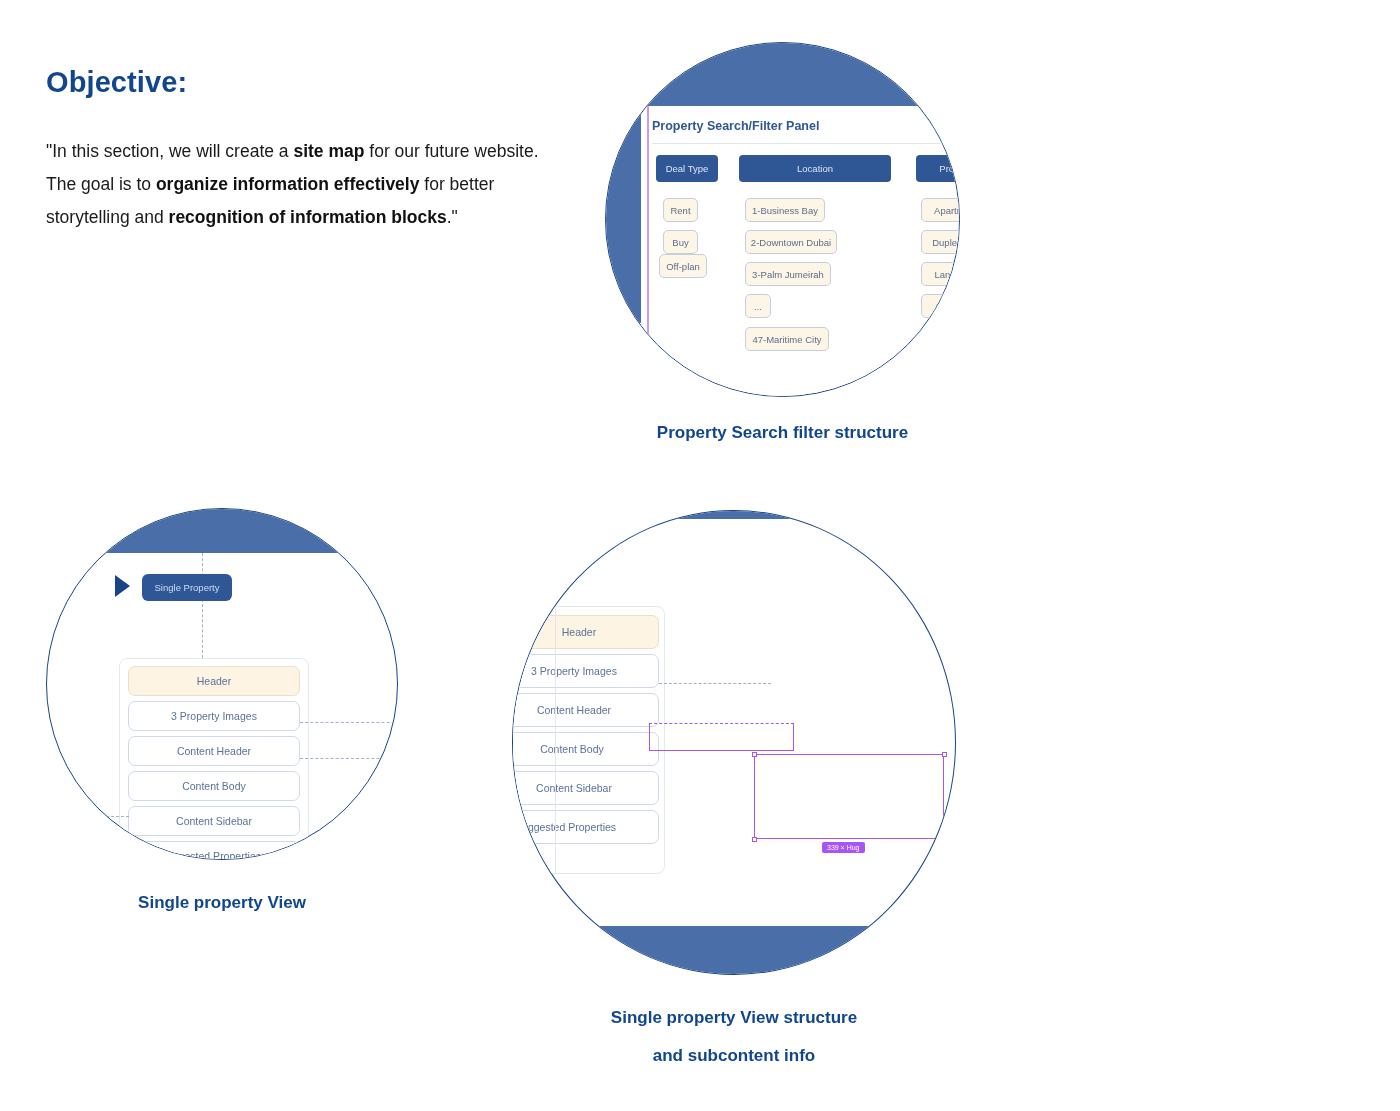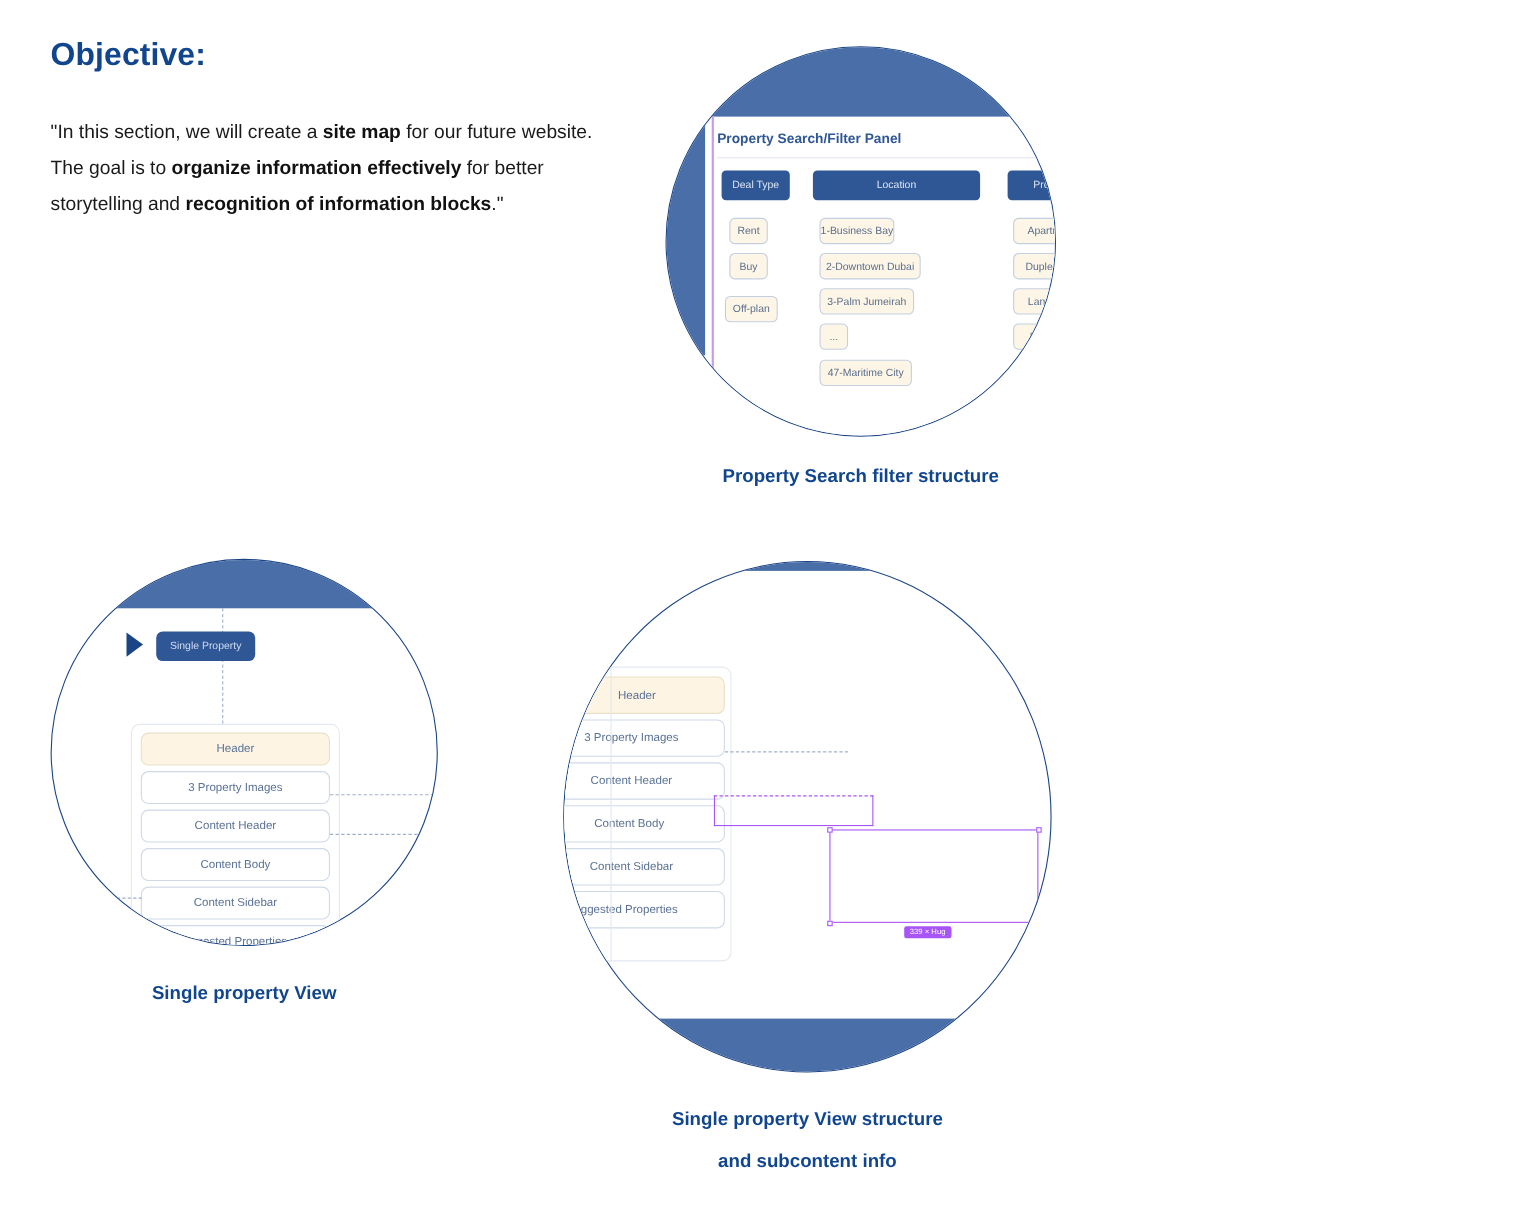--- a/index.html
+++ b/index.html
@@ -7,21 +7,21 @@
     width:1400px;height:1111px;
     background:#ffffff;
     font-family:"Liberation Sans", sans-serif;
     color:#222;
     position:relative;
     overflow:hidden;
   }
   .stage{position:absolute;left:0;top:0;width:1400px;height:1111px;}
 
   
-  .objective{position:absolute;left:46px;top:33px;width:520px;}
+  .objective{position:absolute;left:46px;top:65px;width:520px;}
   .objective h1{
     font-size:29px;font-weight:bold;color:#11468f;margin:0;
     letter-spacing:.1px;line-height:1.2;
   }
   .objective p{
     margin:0;position:absolute;top:70px;left:0;width:500px;
     font-size:17.5px;line-height:33px;color:#1a1a1a;
   }
   .objective p b{font-weight:bold;color:#111;}
 
@@ -136,24 +136,24 @@
 
         <div class="pinkline" style="left:41px;top:63px;width:1.6px;height:260px;"></div>
 
         <div class="panel-title" style="left:46px;top:76px;">Property Search/Filter Panel</div>
 
         <div class="hairline" style="left:46px;top:100px;width:330px;height:1px;"></div>
 
         <div class="colhead" style="left:50px;top:112px;width:62px;height:27px;">Deal Type</div>
         <div class="chip" style="left:57px;top:155px;width:35px;height:24px;">Rent</div>
         <div class="chip" style="left:57px;top:187px;width:35px;height:24px;">Buy</div>
-        <div class="chip" style="left:53px;top:226px;width:48px;height:24px;">Off-plan</div>
+        <div class="chip" style="left:53px;top:211px;width:48px;height:24px;">Off-plan</div>
 
         <div class="colhead" style="left:133px;top:112px;width:152px;height:27px;">Location</div>
-        <div class="chip" style="left:139px;top:155px;width:68px;height:24px;">1-Business Bay</div>
+        <div class="chip" style="left:139px;top:155px;width:80px;height:24px;">1-Business Bay</div>
         <div class="chip" style="left:139px;top:187px;width:92px;height:24px;">2-Downtown Dubai</div>
         <div class="chip" style="left:139px;top:219px;width:86px;height:24px;">3-Palm Jumeirah</div>
         <div class="chip" style="left:139px;top:251px;width:26px;height:24px;">...</div>
         <div class="chip" style="left:139px;top:284px;width:84px;height:24px;">47-Maritime City</div>
 
         <div class="colhead" style="left:310px;top:112px;width:72px;height:27px;">Prope</div>
         <div class="chip" style="left:315px;top:155px;width:62px;height:24px;">Apartme</div>
         <div class="chip" style="left:315px;top:187px;width:52px;height:24px;">Duplex</div>
         <div class="chip" style="left:315px;top:219px;width:48px;height:24px;">Land</div>
         <div class="chip" style="left:315px;top:251px;width:38px;height:24px;">M</div>

